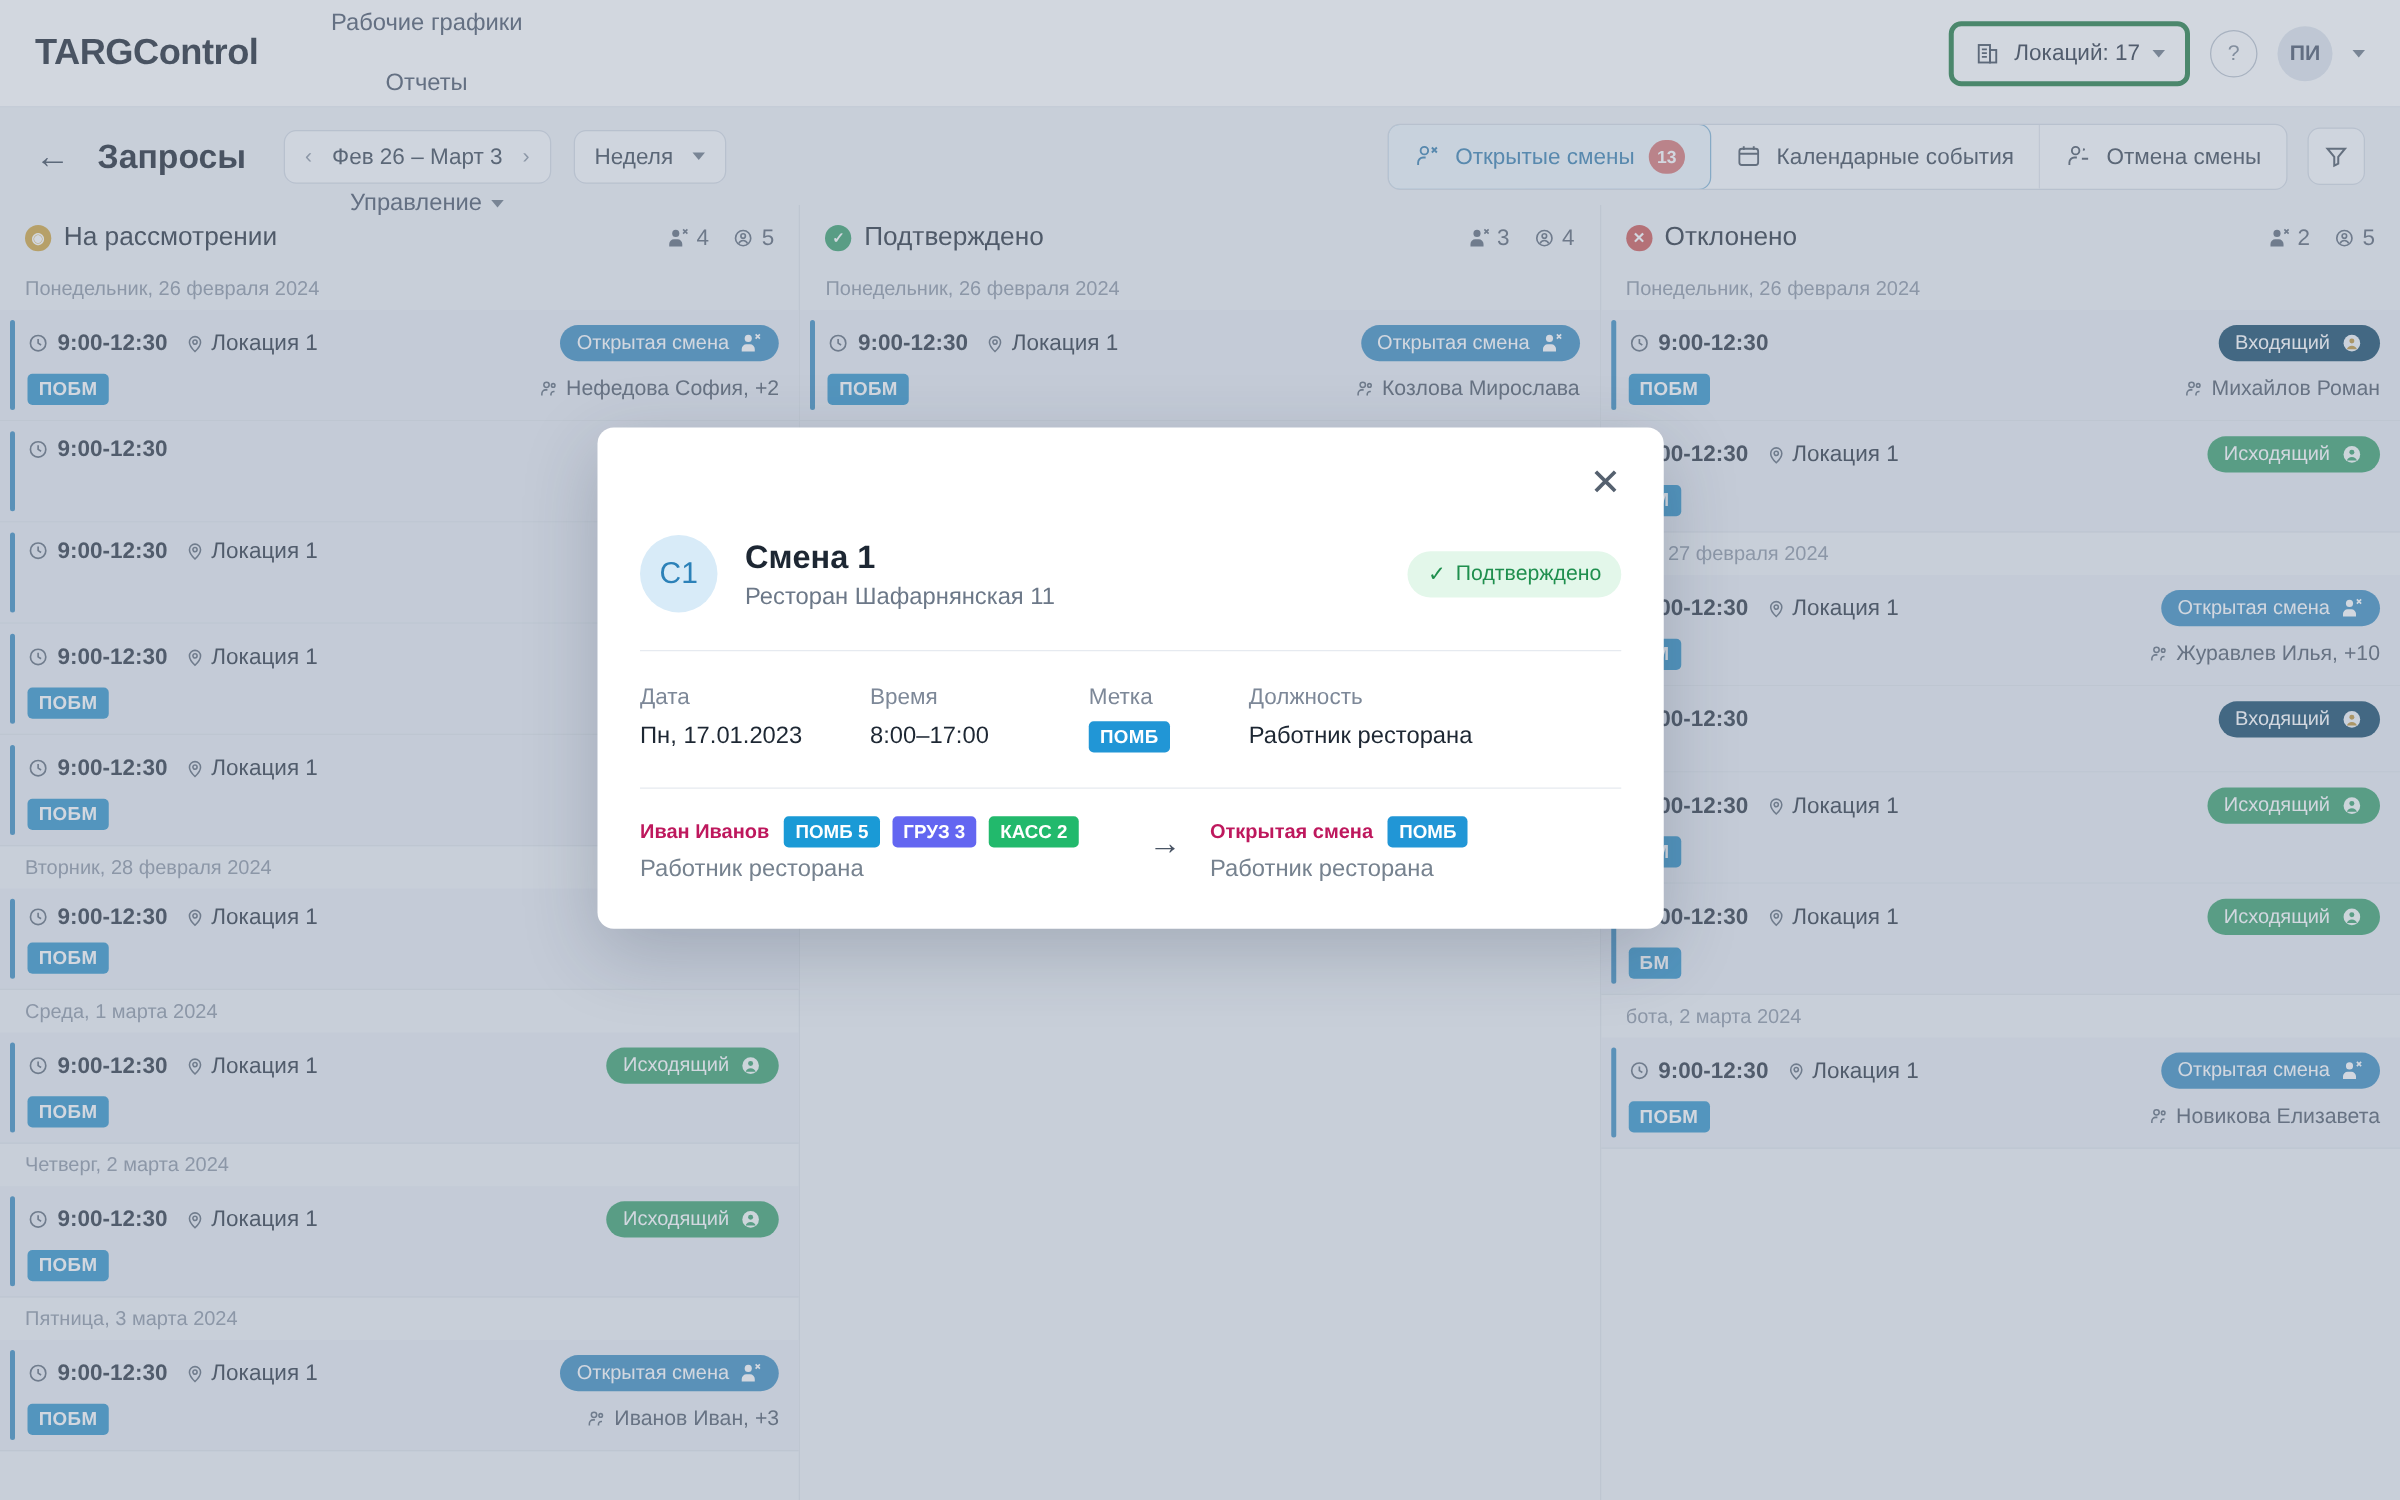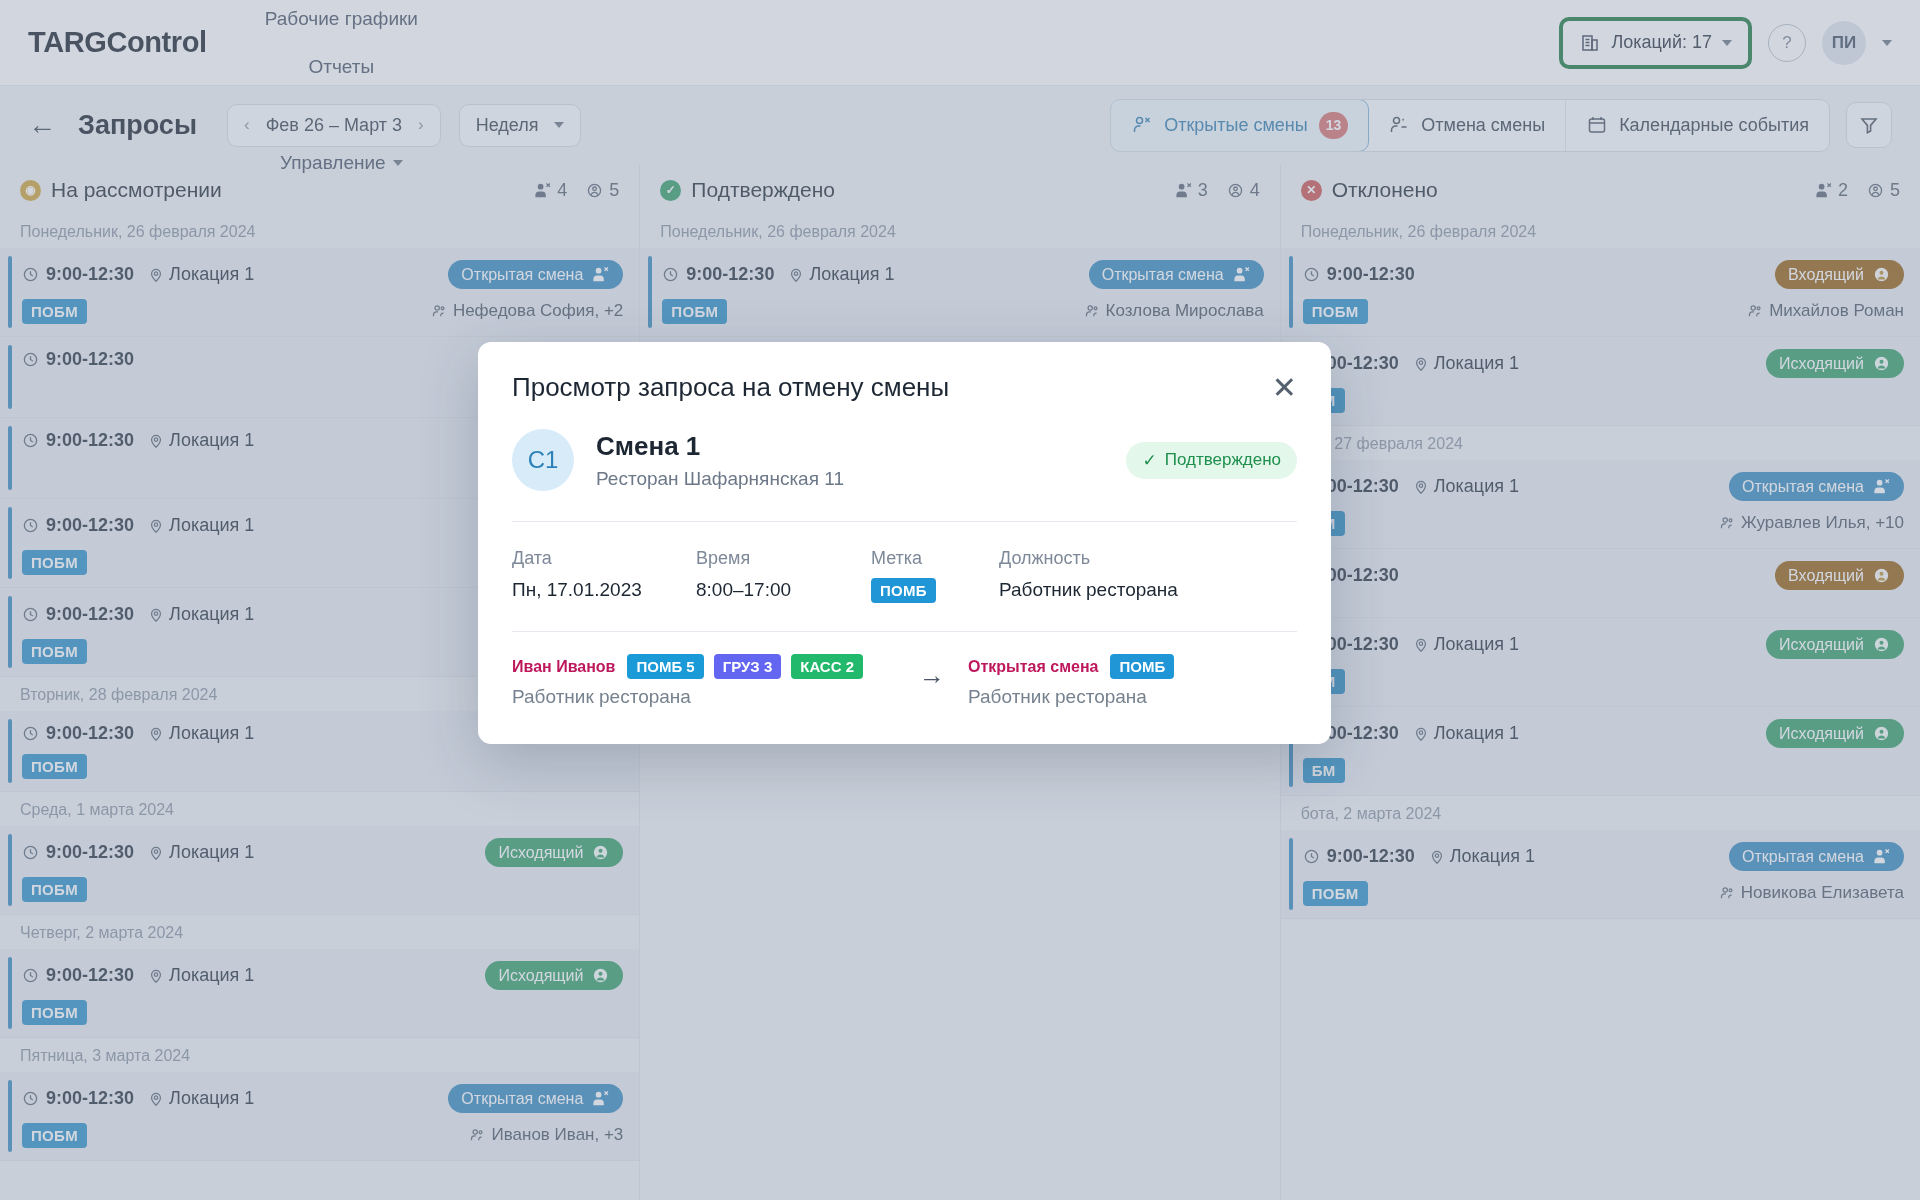--- a/index.html
+++ b/index.html
@@ -103,21 +103,21 @@
   .cardrow { display:flex; align-items:center; gap:14px; }
   .cardrow2 { display:flex; align-items:center; gap:14px; margin-top:9px; min-height:26px; }
   .ctime { font-size:18px; font-weight:bold; color:#2b3645; display:flex; align-items:center; gap:7px; }
   .cloc { font-size:18px; color:#2b3645; display:flex; align-items:center; gap:5px; }
   .tagright { margin-left:auto; display:flex; align-items:center; }
   .tag {
     display:inline-flex; align-items:center; gap:8px;
     border-radius:999px; padding:5px 13px; font-size:16px; color:#fff; white-space:nowrap;
   }
   .tag.open { background:#2f8ecb; }
-  .tag.incoming { background:#a16207; }
+  .tag.incoming { background:#0c4a6e; }
   .tag.outgoing { background:#2aa566; }
   .lab {
     background:#2196d6; color:#fff; font-size:15px; font-weight:bold;
     padding:4px 9px; border-radius:4px; letter-spacing:0.3px;
   }
   .person { margin-left:auto; font-size:17px; color:#4d596a; display:flex; align-items:center; gap:6px; white-space:nowrap; }
 
   
   .modal {
     position:absolute; z-index:100;
@@ -228,37 +228,37 @@
                 <path d="M3.5 18v-2a4 4 0 014-4h2"></path>
                 <path d="M14.5 4l4 4M18.5 4l-4 4"></path>
               </svg>
             </span>
             <span>Открытые смены</span>
             <span class="badge-count">13</span>
           </div>
           <div class="seg">
             <span class="iconbox" style="color: rgb(74, 85, 101);">
               <svg width="22" height="22" viewBox="0 0 22 22" fill="none" stroke="currentColor" stroke-width="1.5">
+                <rect x="3.5" y="5" width="15" height="13" rx="2"></rect>
+                <path d="M3.5 9h15"></path>
+                <path d="M7 3v3M15 3v3"></path>
+              </svg>
+            </span>
+            <span>Календарные события</span>
+          </div>
+          <div class="seg">
+            <span class="iconbox" style="color: rgb(74, 85, 101);">
+              <svg width="22" height="22" viewBox="0 0 22 22" fill="none" stroke="currentColor" stroke-width="1.5">
                 <circle cx="8.5" cy="6.5" r="3"></circle>
                 <path d="M3.5 18v-2a4 4 0 014-4h2"></path>
                 <path d="M13.5 13h5"></path>
                 <path d="M15 6.5a3 3 0 01.5-1.7"></path>
               </svg>
             </span>
             <span>Отмена смены</span>
-          </div>
-          <div class="seg">
-            <span class="iconbox" style="color: rgb(74, 85, 101);">
-              <svg width="22" height="22" viewBox="0 0 22 22" fill="none" stroke="currentColor" stroke-width="1.5">
-                <rect x="3.5" y="5" width="15" height="13" rx="2"></rect>
-                <path d="M3.5 9h15"></path>
-                <path d="M7 3v3M15 3v3"></path>
-              </svg>
-            </span>
-            <span>Календарные события</span>
           </div>
         </div>
       <div class="filterbtn">
         <svg width="22" height="22" viewBox="0 0 22 22" fill="none" stroke="#4a5565" stroke-width="1.6">
           <path d="M4 5h14l-5.4 6.4V17l-3.2 1.6v-7.2z"></path>
         </svg>
       </div>
     </div>
   </div>
 
@@ -938,21 +938,20 @@
           </div>
         </div>
       </div>
     </div>
 </div>
 
 <div id="scrim"></div>
 
 <div class="modal">
   <div class="modal-head">
-    <div class="modal-title">Просмотр запроса на отмену смены</div>
     <div class="modal-close">✕</div>
   </div>
 
   <div class="shiftrow">
     <div class="shift-ava">С1</div>
     <div>
       <div class="shift-name">Смена 1</div>
       <div class="shift-sub">Ресторан Шафарнянская 11</div>
     </div>
     <div class="confirm-chip">

